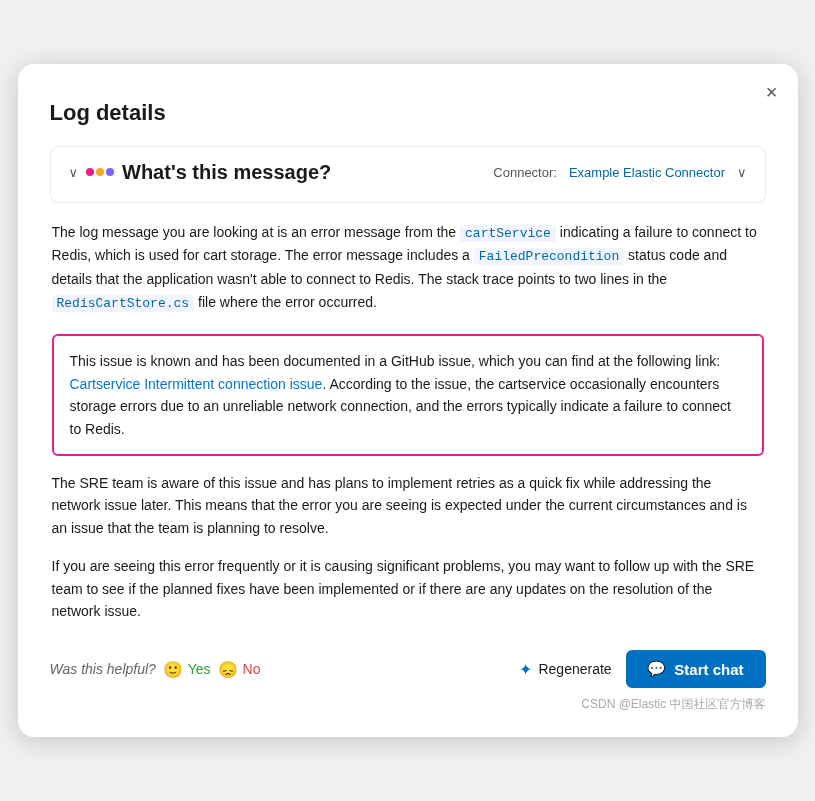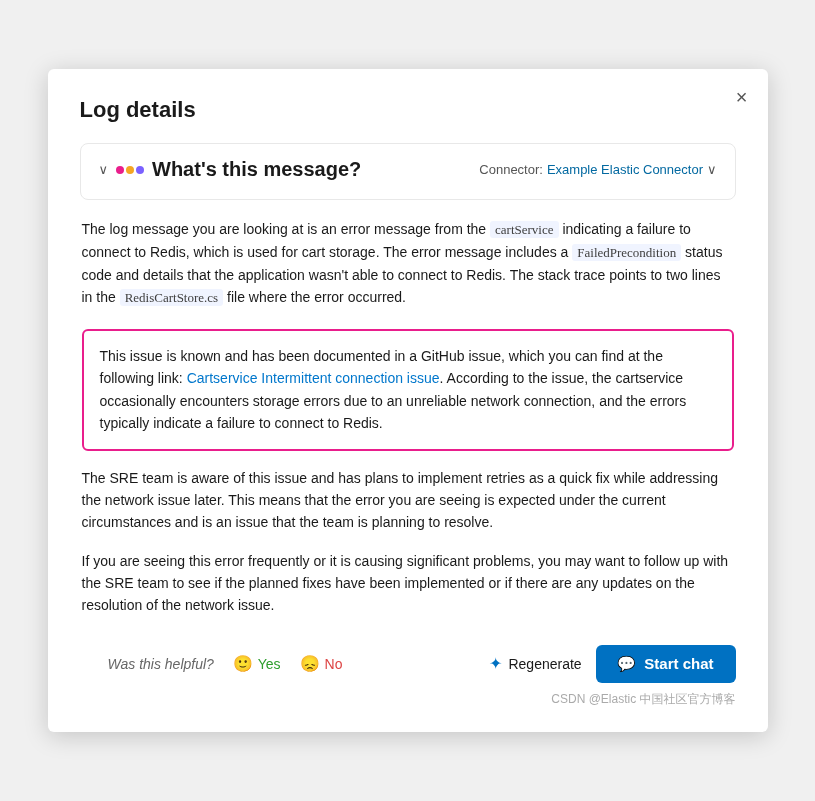--- a/index.html
+++ b/index.html
@@ -6,25 +6,25 @@
     body {
       font-family: -apple-system, BlinkMacSystemFont, 'Segoe UI', sans-serif;
       background: #f0f0f0;
       display: flex;
       align-items: center;
       justify-content: center;
       min-height: 100vh;
     }
     .modal {
       background: #fff;
-      border-radius: 6px;
-      width: 720px;
+      border-radius: 16px;
+      width: 780px;
       max-width: 100%;
       box-shadow: 0 4px 24px rgba(0,0,0,0.18);
-      padding: 28px 32px 24px 32px;
+      padding: 36px 32px 24px 32px;
       position: relative;
     }
     .modal-title {
       font-size: 22px;
       font-weight: 700;
       color: #1a1a1a;
       margin-bottom: 20px;
     }
     .close-btn {
       position: absolute;
@@ -70,21 +70,21 @@
     .ai-title {
       font-weight: 700;
       font-size: 20px;
       color: #1a1a1a;
     }
     .connector-label {
       font-size: 13px;
       color: #555;
       display: flex;
       align-items: center;
-      gap: 4px;
+      gap: 12px;
     }
     .connector-name {
       color: #0369a1;
       font-weight: 500;
     }
     .ai-subtitle {
       font-size: 13px;
       color: #666;
       margin-top: 2px;
       margin-left: 38px;
@@ -93,22 +93,22 @@
       padding: 0 2px;
     }
     .paragraph {
       font-size: 14px;
       color: #1a1a1a;
       line-height: 1.6;
       margin-bottom: 16px;
     }
     .code-inline {
       background: #f0f4ff;
-      color: #404040;
-      font-family: Liberation Serif, serif;
+      color: #0369a1;
+      font-family: Liberation Mono, monospace;
       font-size: 13px;
       padding: 1px 5px;
       border-radius: 3px;
     }
     .highlighted-block {
       border: 2px solid #e91e8c;
       border-radius: 6px;
       padding: 14px 16px;
       margin-bottom: 16px;
       font-size: 14px;
@@ -124,24 +124,23 @@
     .footer-bar {
       display: flex;
       align-items: center;
       justify-content: space-between;
       margin-top: 10px;
       padding-top: 12px;
     }
     .helpful-section {
       display: flex;
       align-items: center;
-      gap: 20px;
+      gap: 8px;
       font-size: 14px;
       color: #666;
-      margin-left: 28px;
     }
     .helpful-btn {
       background: none;
       border: none;
       cursor: pointer;
       display: flex;
       align-items: center;
       gap: 4px;
       font-size: 14px;
       color: #1a1a1a;

